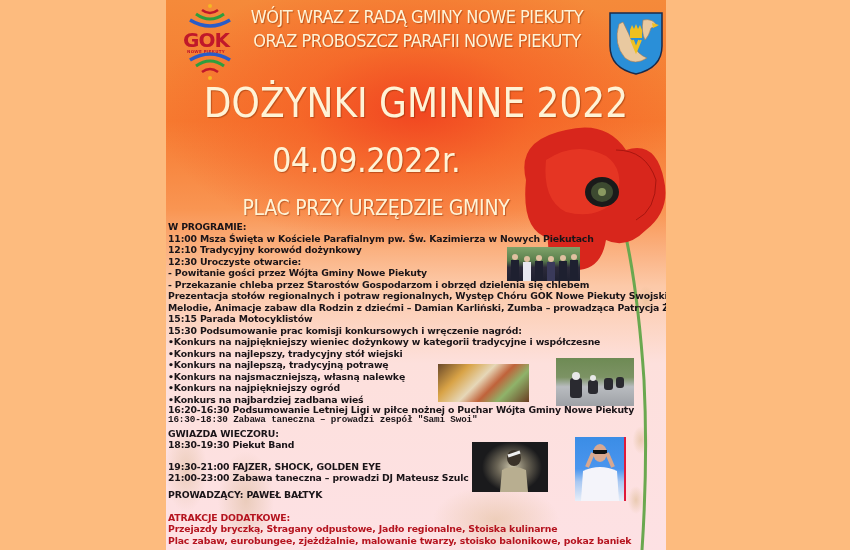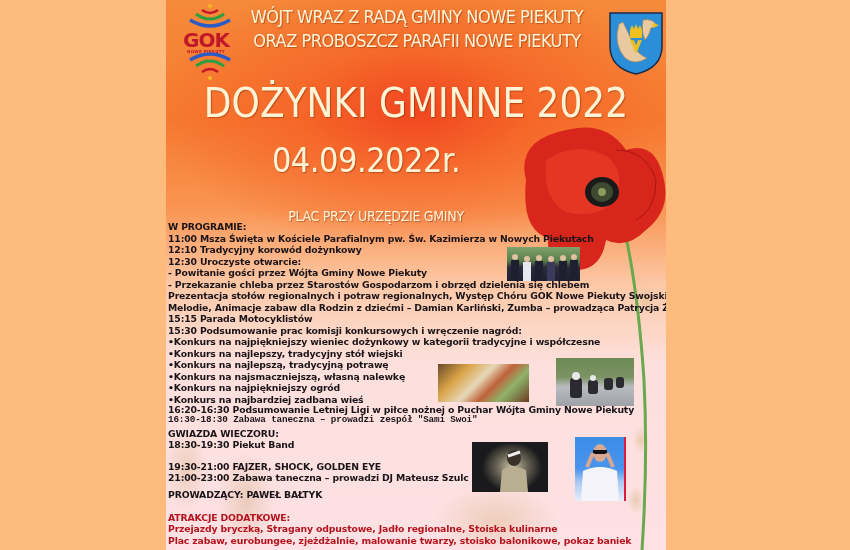--- a/index.html
+++ b/index.html
@@ -50,21 +50,21 @@
     font-family: "DejaVu Sans Condensed", "DejaVu Sans", sans-serif;
     font-stretch: condensed;
     text-shadow: 1px 1px 1px rgba(120,40,0,0.45);
     z-index: 3;
   }
   .h1 { top: 6px; font-size: 18px; letter-spacing: -0.5px; left: 66px; width: 370px; }
   .h2 { top: 30px; font-size: 18px; letter-spacing: -0.5px; left: 66px; width: 370px; }
   .h3 { top: 56px; font-size: 16px; letter-spacing: -0.4px; }
   .title { top: 80px; font-size: 40px; letter-spacing: 0px; font-weight: normal; }
   .date { top: 140px; font-size: 34px; letter-spacing: -0.5px; left: -50px; }
-  .place { top: 208px; font-size: 14px; letter-spacing: -0.3px; left: -40px; }
+  .place { top: 196px; font-size: 21px; letter-spacing: -0.3px; left: -40px; }
 
   
   .poppy { position: absolute; left: 340px; top: 120px; width: 170px; height: 430px; z-index: 1; }
 
   
   .program {
     position: absolute; left: 2px; top: 221px; width: 496px;
     font-family: "DejaVu Sans", sans-serif; font-weight: bold;
     font-size: 9.3px; line-height: 11.5px; color: #1a1418;
     z-index: 4; letter-spacing: -0.15px;

